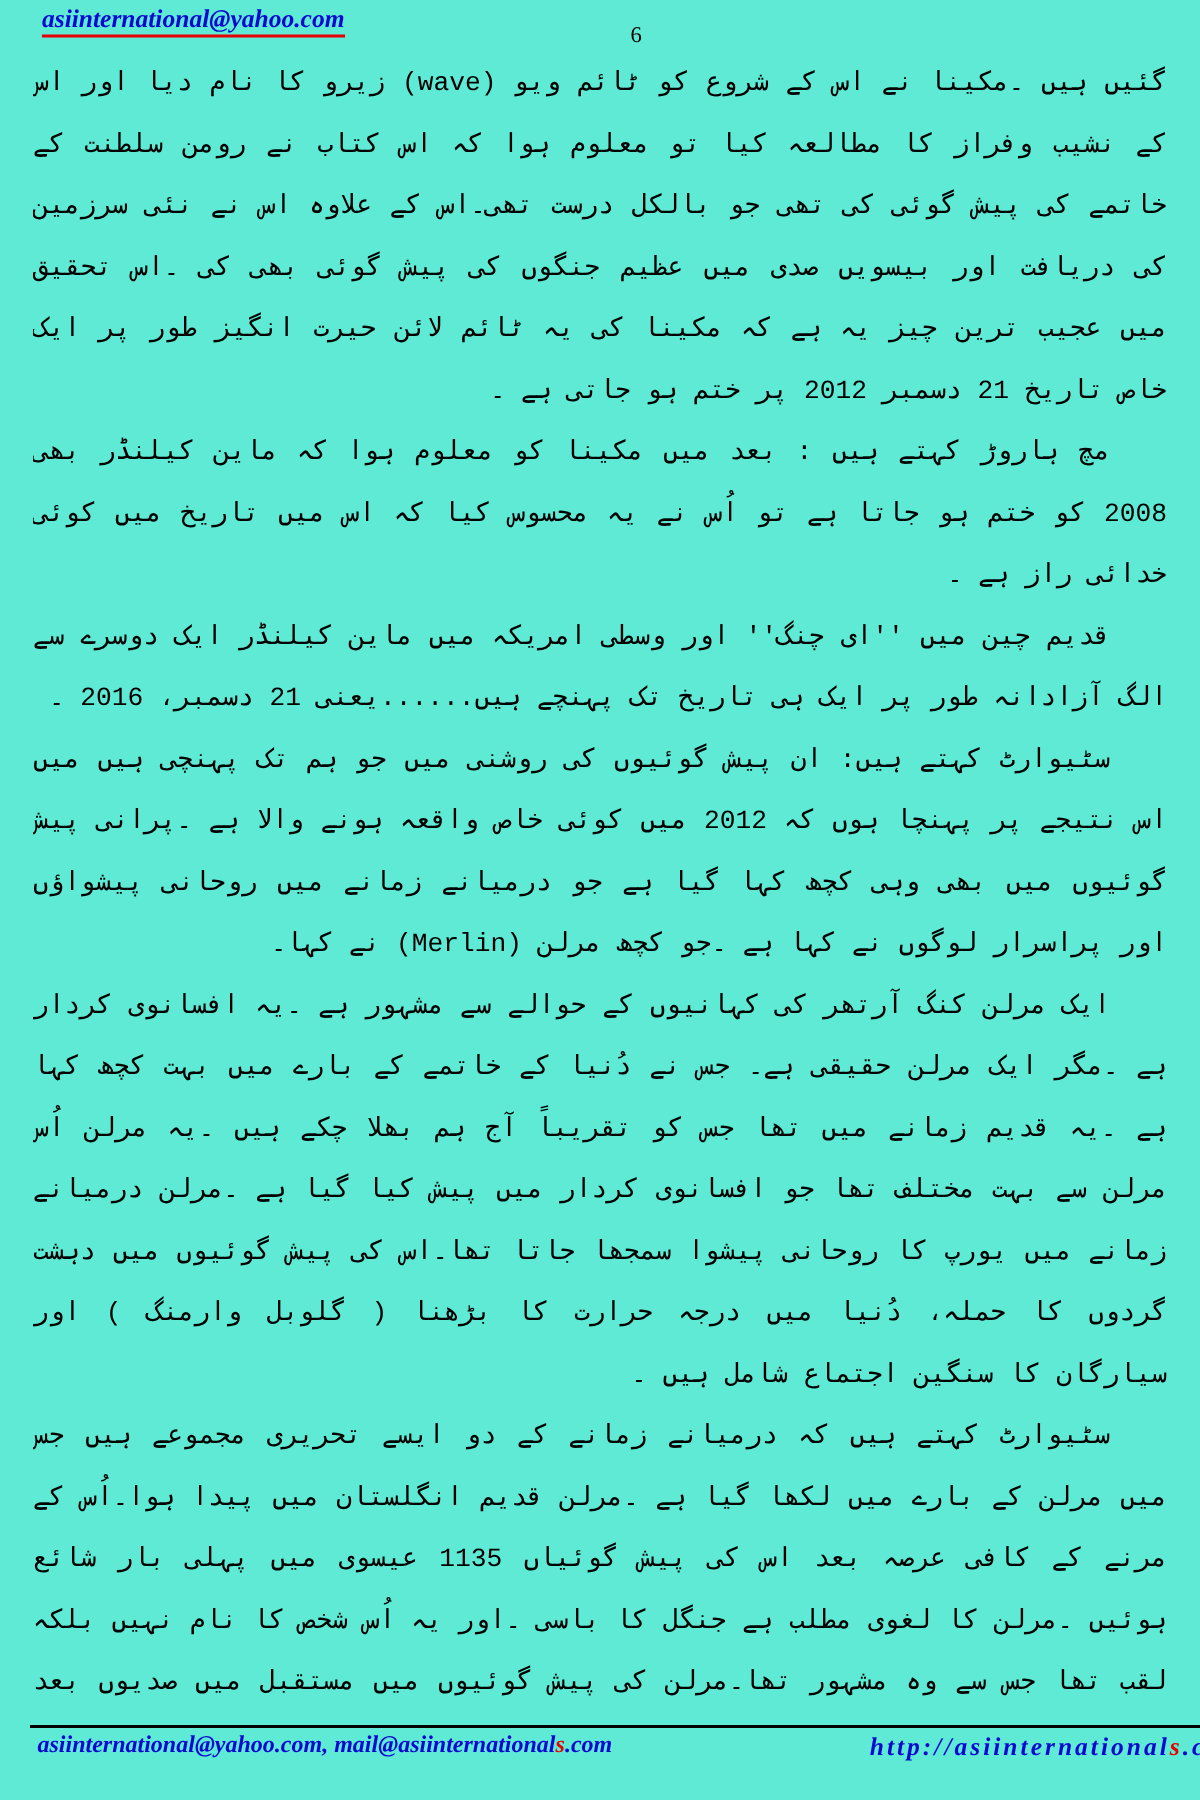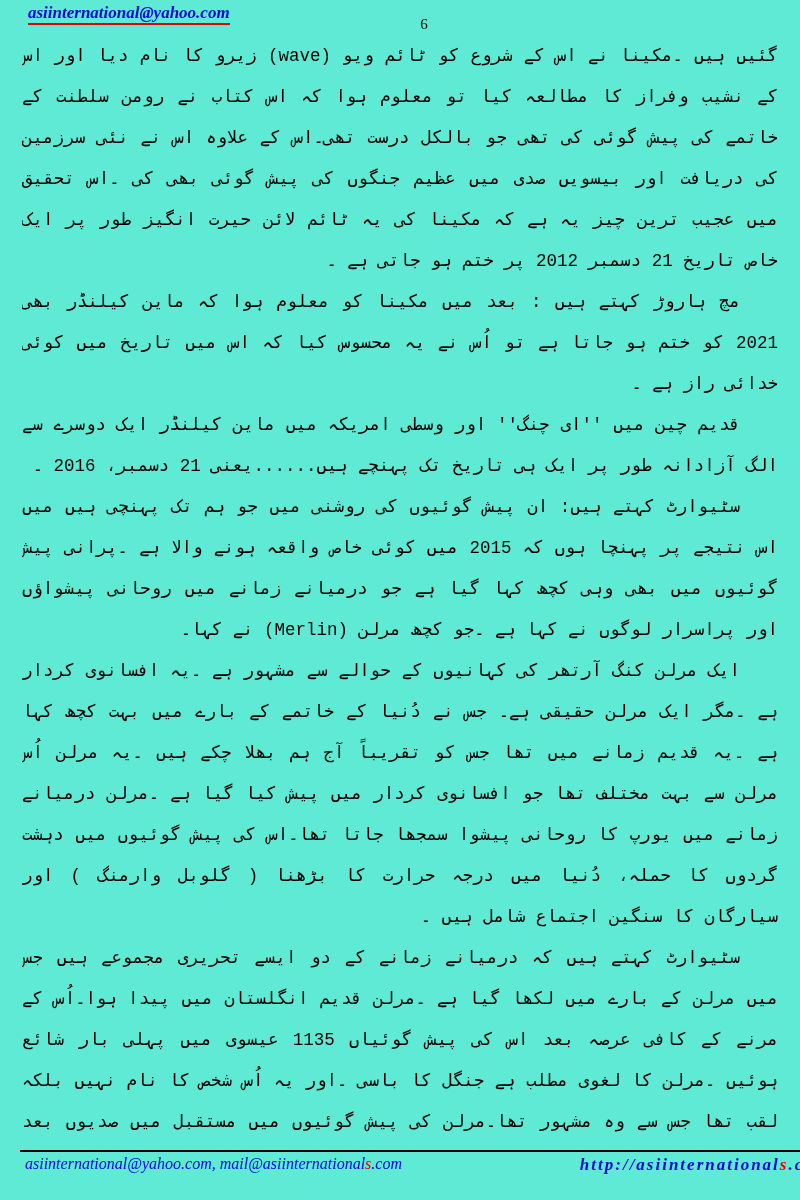--- a/index.html
+++ b/index.html
@@ -68,21 +68,21 @@
     top: 1150px;
     border-top: 2px solid #000000;
     height: 0;
   }
   .footer-left {
     position: absolute;
     left: 25px;
     top: 1155px;
     font-family: "Liberation Serif", serif;
     font-style: italic;
-    font-weight: normal;
+    font-weight: bold;
     font-size: 16px;
     color: #0808d0;
     white-space: nowrap;
     cursor: pointer;
   }
   .footer-right {
     position: absolute;
     right: 18px;
     top: 1155px;
     font-family: "Liberation Serif", serif;
@@ -99,23 +99,23 @@
 </head>
 <body>
 
 <div class="page">
 
   <a class="hdr-email">asiinternational@yahoo.com</a>
   <div class="page-number">6</div>
 
   <div class="body-text" lang="ur" dir="rtl">
     <p>گئیں ہیں ۔مکینا نے اس کے شروع کو ٹائم ویو (wave) زیرو کا نام دیا اور اس کے نشیب وفراز کا مطالعہ کیا تو معلوم ہوا کہ اس کتاب نے رومن سلطنت کے خاتمے کی پیش گوئی کی تھی جو بالکل درست تھی۔اس کے علاوہ اس نے نئی سرزمین کی دریافت اور بیسویں صدی میں عظیم جنگوں کی پیش گوئی بھی کی ۔اس تحقیق میں عجیب ترین چیز یہ ہے کہ مکینا کی یہ ٹائم لائن حیرت انگیز طور پر ایک خاص تاریخ 21 دسمبر 2012 پر ختم ہو جاتی ہے ۔</p>
-    <p class="indent">مچ ہاروڑ کہتے ہیں : بعد میں مکینا کو معلوم ہوا کہ ماین کیلنڈر بھی 2021 کو ختم ہو جاتا ہے تو اُس نے یہ محسوس کیا کہ اس میں تاریخ میں کوئی خدائی راز ہے ۔</p>
+    <p class="indent">مچ ہاروڑ کہتے ہیں : بعد میں مکینا کو معلوم ہوا کہ ماین کیلنڈر بھی 2008 کو ختم ہو جاتا ہے تو اُس نے یہ محسوس کیا کہ اس میں تاریخ میں کوئی خدائی راز ہے ۔</p>
     <p class="indent">قدیم چین میں ''ای چنگ''  اور وسطی امریکہ میں ماین کیلنڈر ایک دوسرے سے الگ آزادانہ طور پر ایک ہی تاریخ تک پہنچے ہیں......یعنی 21 دسمبر، 2016 ۔</p>
-    <p class="indent">سٹیوارٹ کہتے ہیں: ان پیش گوئیوں کی روشنی میں جو ہم تک پہنچی ہیں میں اس نتیجے پر پہنچا ہوں کہ 2015 میں کوئی خاص واقعہ ہونے والا ہے ۔پرانی پیش گوئیوں میں بھی وہی کچھ کہا گیا ہے جو درمیانے زمانے میں روحانی پیشواؤں اور پراسرار لوگوں نے کہا ہے ۔جو کچھ مرلن (Merlin) نے کہا۔</p>
+    <p class="indent">سٹیوارٹ کہتے ہیں: ان پیش گوئیوں کی روشنی میں جو ہم تک پہنچی ہیں میں اس نتیجے پر پہنچا ہوں کہ 2012 میں کوئی خاص واقعہ ہونے والا ہے ۔پرانی پیش گوئیوں میں بھی وہی کچھ کہا گیا ہے جو درمیانے زمانے میں روحانی پیشواؤں اور پراسرار لوگوں نے کہا ہے ۔جو کچھ مرلن (Merlin) نے کہا۔</p>
     <p class="indent">ایک مرلن کنگ آرتھر کی کہانیوں کے حوالے سے مشہور ہے ۔یہ افسانوی کردار ہے ۔مگر ایک مرلن حقیقی ہے۔ جس نے دُنیا کے خاتمے کے بارے میں بہت کچھ کہا ہے ۔یہ قدیم زمانے میں تھا جس کو تقریباً آج ہم بھلا چکے ہیں ۔یہ مرلن اُس مرلن سے بہت مختلف تھا جو افسانوی کردار میں پیش کیا گیا ہے ۔مرلن درمیانے زمانے میں یورپ کا روحانی پیشوا سمجھا جاتا تھا۔اس کی پیش گوئیوں میں دہشت گردوں کا حملہ، دُنیا میں درجہ حرارت کا بڑھنا ( گلوبل وارمنگ ) اور سیارگان کا سنگین اجتماع شامل ہیں ۔</p>
     <p class="indent">سٹیوارٹ کہتے ہیں کہ درمیانے زمانے کے دو ایسے تحریری مجموعے ہیں جس میں مرلن کے بارے میں لکھا گیا ہے ۔مرلن قدیم انگلستان میں پیدا ہوا۔اُس کے مرنے کے کافی عرصہ بعد اس کی پیش گوئیاں 1135 عیسوی میں پہلی بار شائع ہوئیں ۔مرلن کا لغوی مطلب ہے جنگل کا باسی ۔اور یہ اُس شخص کا نام نہیں بلکہ لقب تھا جس سے وہ مشہور تھا۔مرلن کی پیش گوئیوں میں مستقبل میں صدیوں بعد رونما ہونے والے واقعات شامل تھے ۔امریکہ کی دریافت سے ایک ہزار سال پہلے مرلن نے پہلی امریکی کالونی ورجینیا کی پیش گوئی اُس کا نام لے کر کی ہے ۔ مرلن نے واٹرلو کی جنگ میں نپولین کی برطانیہ کے ہاتھوں شکست کی پیش گوئی کی ۔ ہولوکاسٹ،  یعنی ہٹلر کے ہاتھوں یہودیوں کے قتل عام کی پیش گوئی کی ۔بیسویں صدی میں مرلن کی پیش گوئیاں حیرت زدہ کر دینے والی ہیں ۔اُس نے کہا کہ ایک آدمی انگلینڈ میں کھڑے ہو کر ایک ہی وقت میں فرانس میں کھڑے ہوئے آدمی سے پتھر کے ایک چھوٹے سے ٹکڑے کے ذریعے بات کرے گا۔اور آجکل موبائل فون اسی طرح ہے جیسے ہم ہاتھ میں کوئی بولتا ہوا پتھر کا ایک چھوٹا سا ٹکڑا پکڑے ہوئے ہوں ۔</p>
 
   </div>
 
   <div class="footer-rule"></div>
 
   <div class="footer-left">
     <span>asiinternational@yahoo.com</span><span>, </span><span><span>mail@asiinternational</span><span class="red-s">s</span><span>.com</span></span>
   </div>

